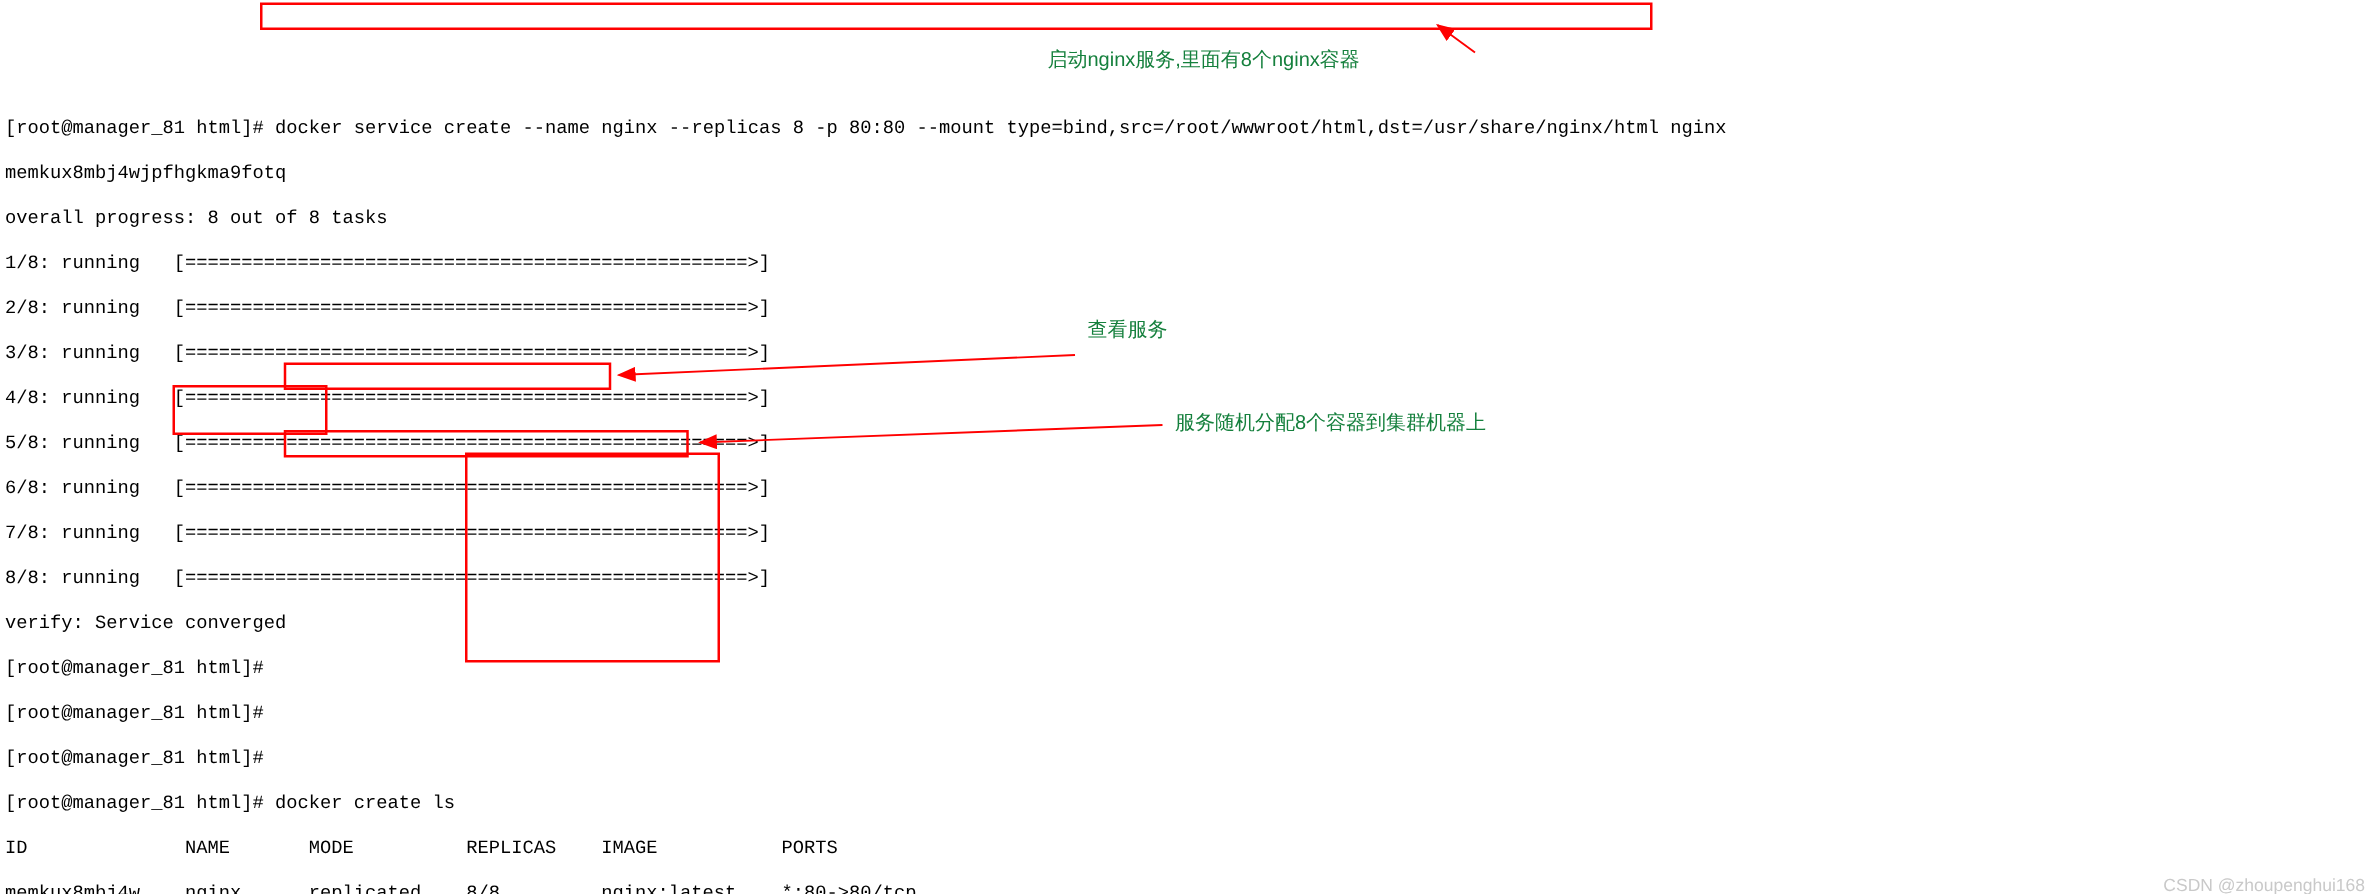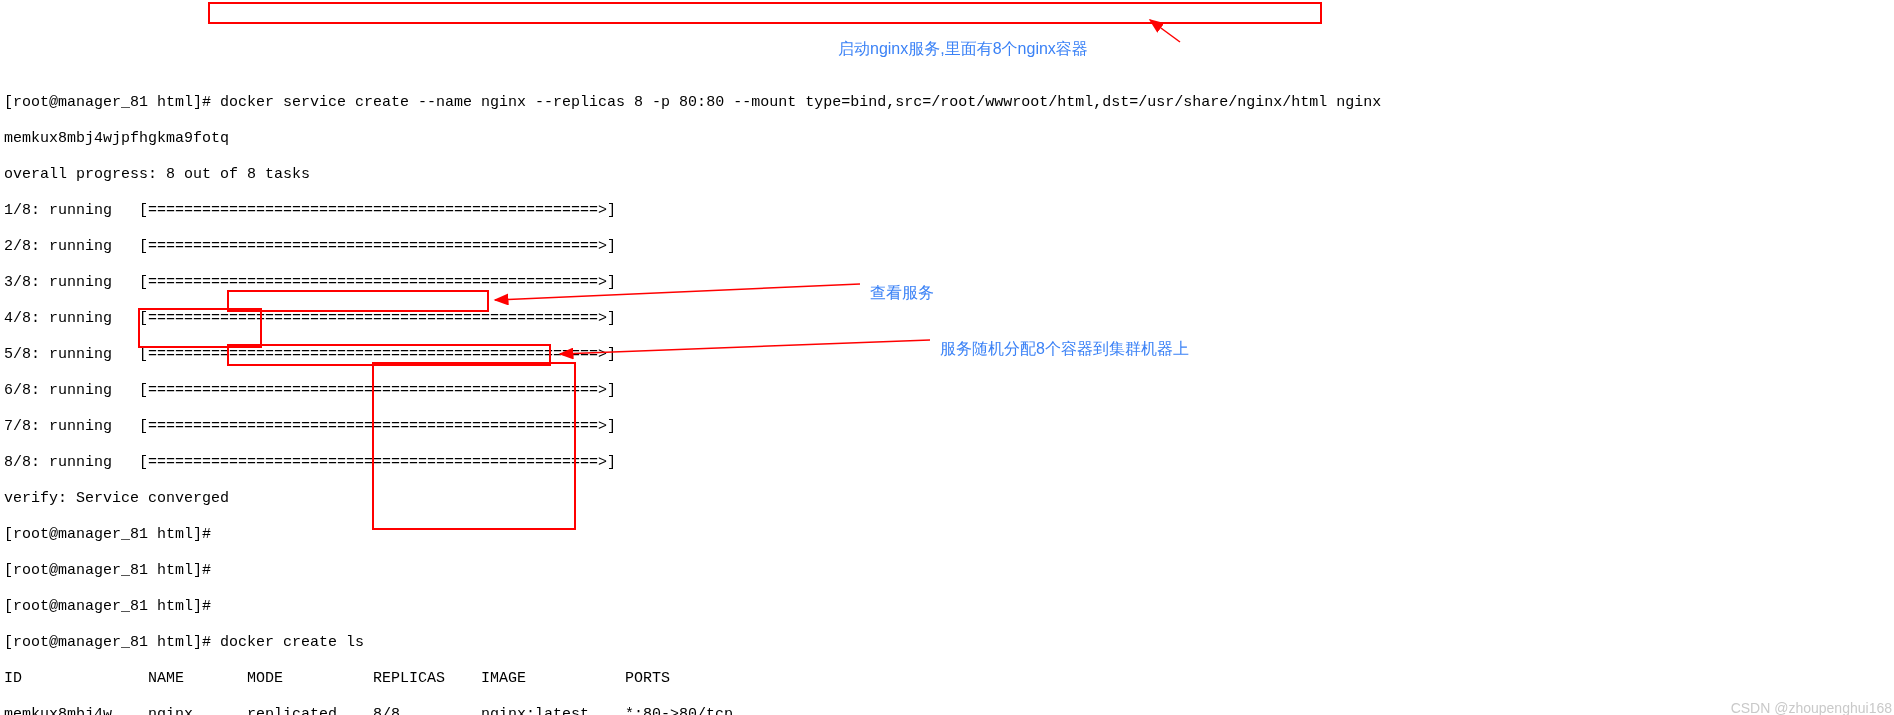--- a/index.html
+++ b/index.html
@@ -17,21 +17,21 @@
     overflow: hidden;
   }
   .line { white-space: pre; }
   .box-cmd1 {
     position: absolute;
     border: 2px solid #ff0000;
     pointer-events: none;
   }
   .anno {
     position: absolute;
-    color: #3b82f6;
+    color: #15803d;
     font-family: "Microsoft YaHei", sans-serif;
     font-size: 16px;
     white-space: nowrap;
   }
   .watermark {
     position: absolute;
     right: 10px;
     bottom: 6px;
     color: #c9c9c9;
     font-family: Arial, sans-serif;
@@ -80,22 +80,22 @@
 
 
 <div class="box-cmd1" style="left:208px; top:2px; width:1110px; height:18px;"></div>
 <div class="box-cmd1" style="left:138px; top:308px; width:120px; height:36px;"></div>
 <div class="box-cmd1" style="left:227px; top:290px; width:258px; height:18px;"></div>
 <div class="box-cmd1" style="left:227px; top:344px; width:320px; height:18px;"></div>
 <div class="box-cmd1" style="left:372px; top:362px; width:200px; height:164px;"></div>
 
 
 <div class="anno" style="left:838px; top:40px;">启动nginx服务,里面有8个nginx容器</div>
-<div class="anno" style="left:870px; top:284px;">查看服务</div>
-<div class="anno" style="left:940px; top:340px;">服务随机分配8个容器到集群机器上</div>
+<div class="anno" style="left:870px; top:256px;">查看服务</div>
+<div class="anno" style="left:940px; top:330px;">服务随机分配8个容器到集群机器上</div>
 
 
 <svg class="arrow" style="left:0; top:0;" width="1894" height="715">
   <defs>
     <marker id="ah" markerWidth="10" markerHeight="8" refX="9" refY="4" orient="auto">
       <path d="M0,0 L10,4 L0,8 Z" fill="#ff0000"></path>
     </marker>
   </defs>
 
   <line x1="1180" y1="42" x2="1150" y2="20" stroke="#ff0000" stroke-width="1.5" marker-end="url(#ah)"></line>

